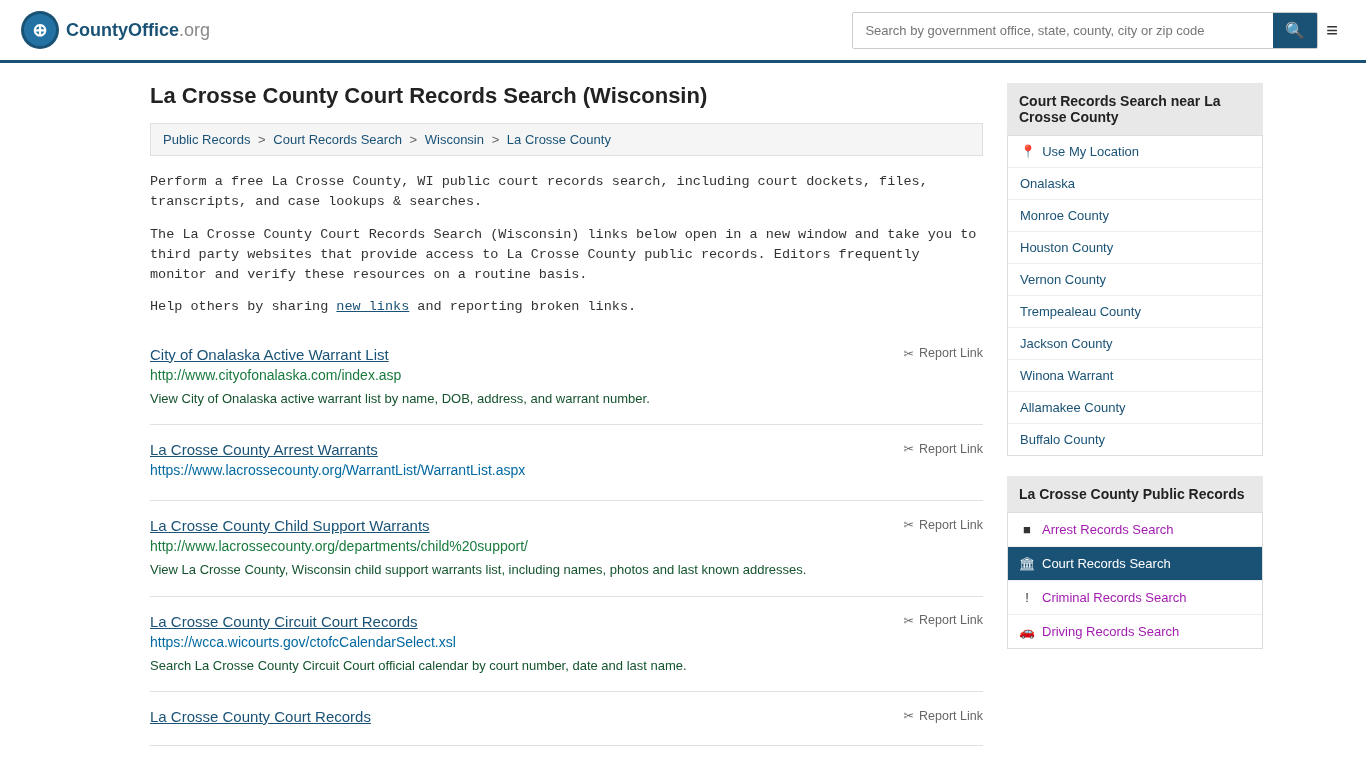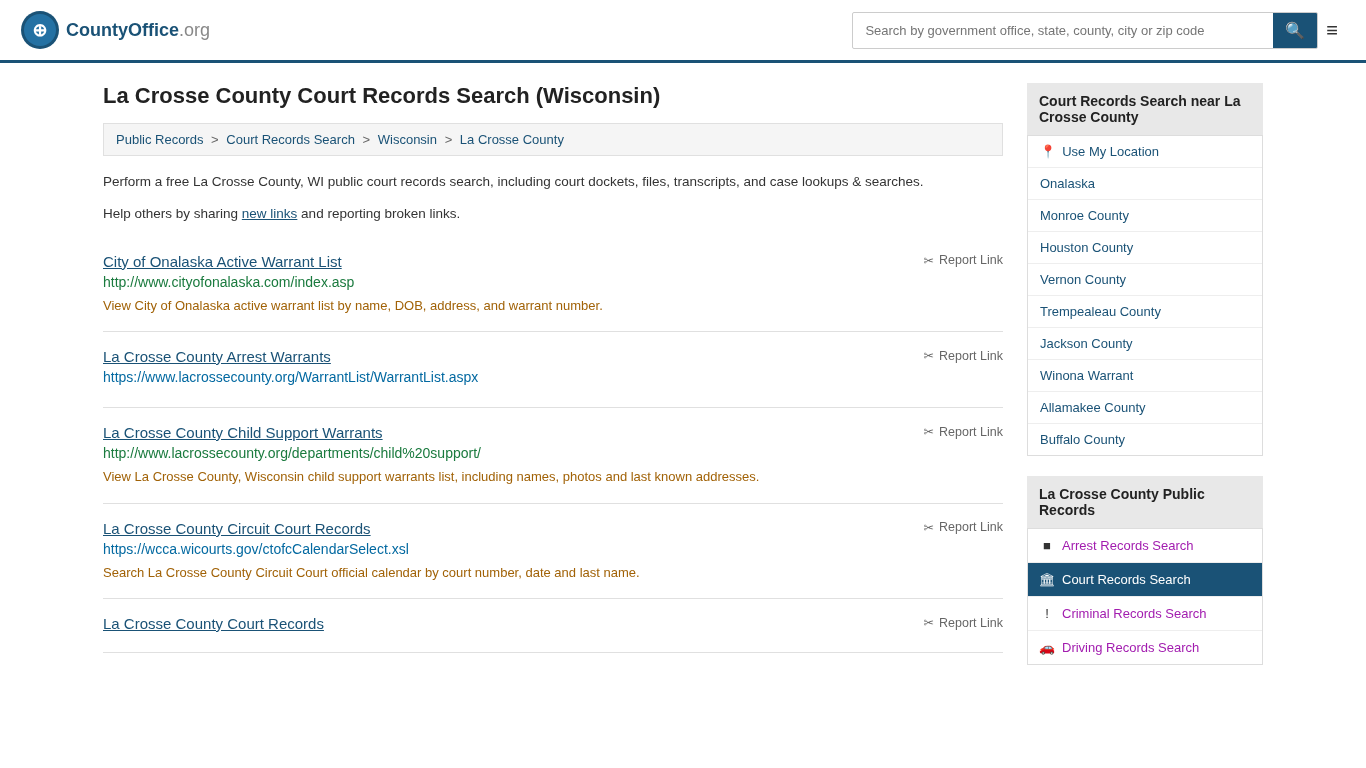--- a/index.html
+++ b/index.html
@@ -62,23 +62,24 @@
     
     #content-wrapper {
       max-width: 1200px;
       margin: 0 auto;
       padding: 20px 20px;
       display: flex;
       gap: 24px;
     }
     #main-content {
       flex: 1;
+      margin-left: 47px;
     }
     #sidebar {
-      width: 236px;
+      width: 256px;
       flex-shrink: 0;
     }
 
     
     #page-title {
       font-size: 22px;
       font-weight: bold;
       color: #222;
       margin-bottom: 14px;
     }
@@ -93,20 +94,21 @@
     }
     #breadcrumb a { color: #1a5276; text-decoration: none; }
     #breadcrumb span { color: #666; margin: 0 4px; }
 
     
     .desc-para {
       font-size: 13.5px;
       color: #333;
       line-height: 1.5;
       margin-bottom: 12px;
+      font-family: Liberation Mono, monospace;
     }
     .desc-para a { color: #1a5276; text-decoration: underline; }
 
     
     .result-item {
       border-bottom: 1px solid #e0e0e0;
       padding: 16px 0;
     }
     .result-header {
       display: flex;
@@ -132,21 +134,21 @@
       margin-left: 20px;
     }
     .result-url {
       font-size: 14px;
       margin-bottom: 6px;
     }
     .result-url.green { color: #1a7a3e; }
     .result-url.teal { color: #0369a1; }
     .result-desc {
       font-size: 13px;
-      color: #a16207;
+      color: #14532d;
       line-height: 1.5;
     }
 
     
     .sidebar-section-header {
       background: #e8e8e8;
       padding: 10px 12px;
       font-size: 14px;
       font-weight: bold;
       color: #222;
@@ -239,20 +241,21 @@
       <a href="#">Public Records</a>
       <span> &gt; </span>
       <a href="#">Court Records Search</a>
       <span> &gt; </span>
       <a href="#">Wisconsin</a>
       <span> &gt; </span>
       <a href="#">La Crosse County</a>
     </div>
 
     <p class="desc-para">Perform a free La Crosse County, WI public court records search, including court dockets, files, transcripts, and case lookups &amp; searches.</p>
+    <p class="desc-para">The La Crosse County Court Records Search (Wisconsin) links below open in a new window and take you to third party websites that provide access to La Crosse County public records. Editors frequently monitor and verify these resources on a routine basis.</p>
     <p class="desc-para">
       <span>Help others by sharing </span><a href="#">new links</a><span> and reporting broken links.</span>
     </p>
 
     <div id="results-list">
 
       <div class="result-item">
         <div class="result-header">
           <span class="result-title">City of Onalaska Active Warrant List</span>
           <div class="result-report">

